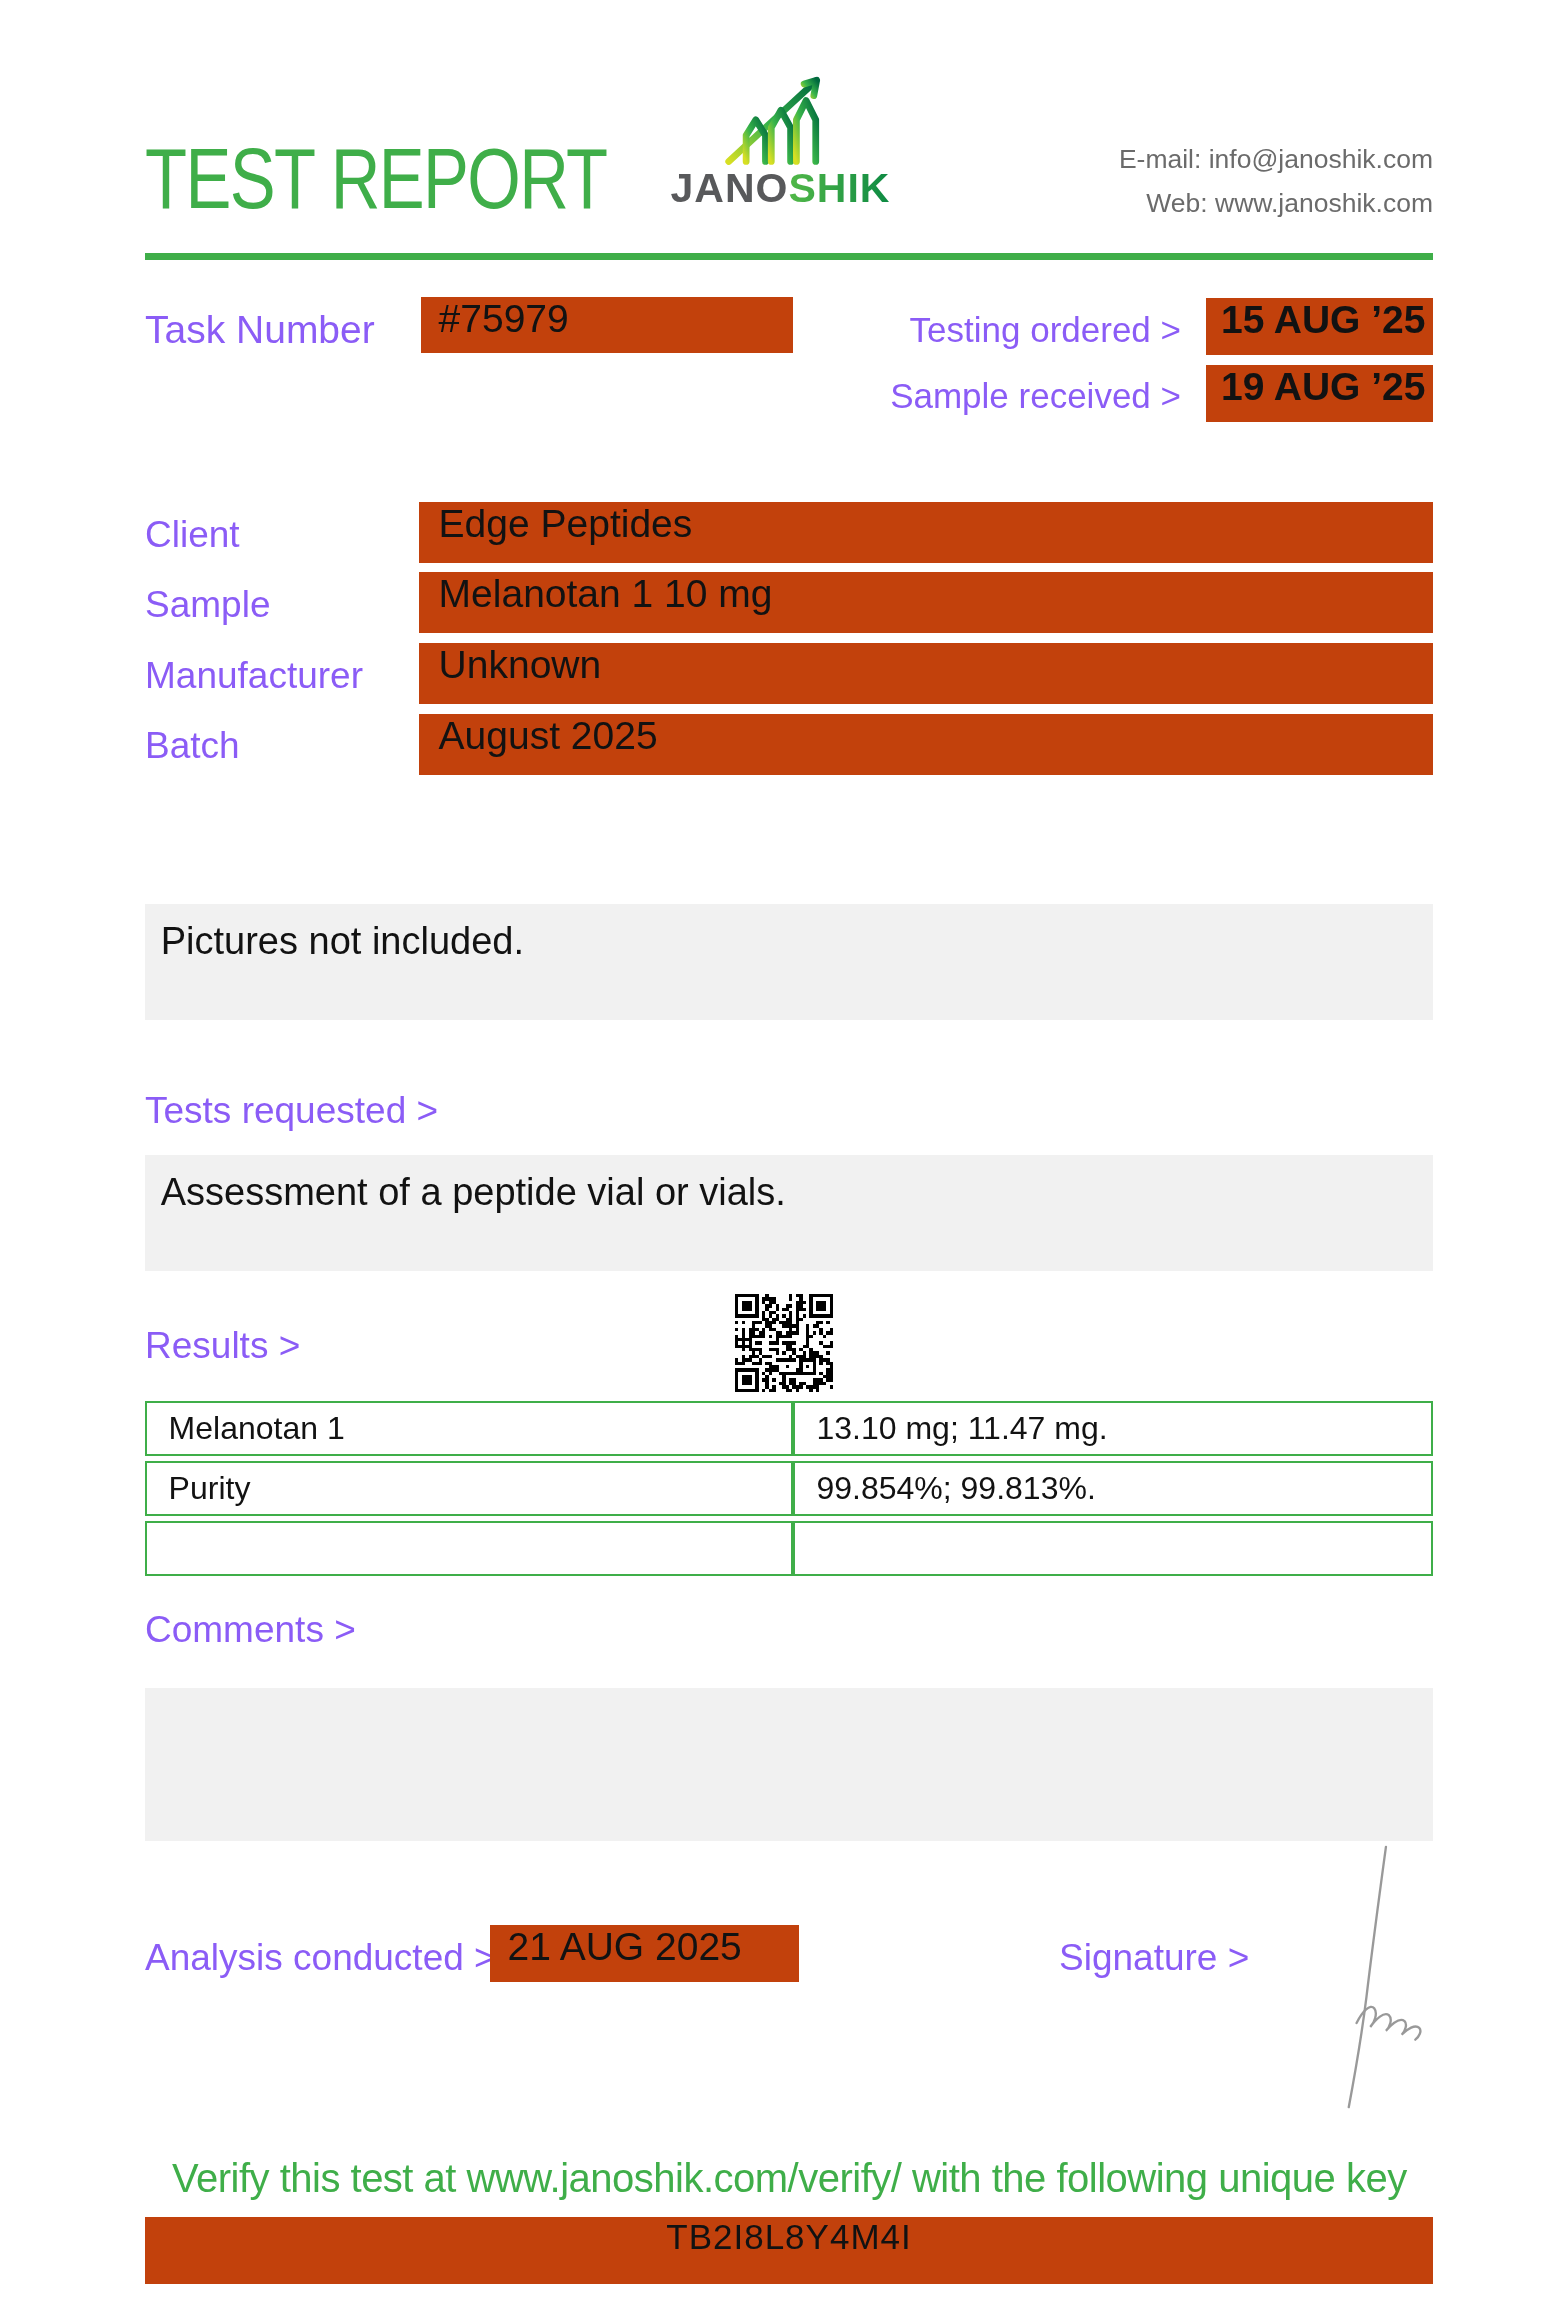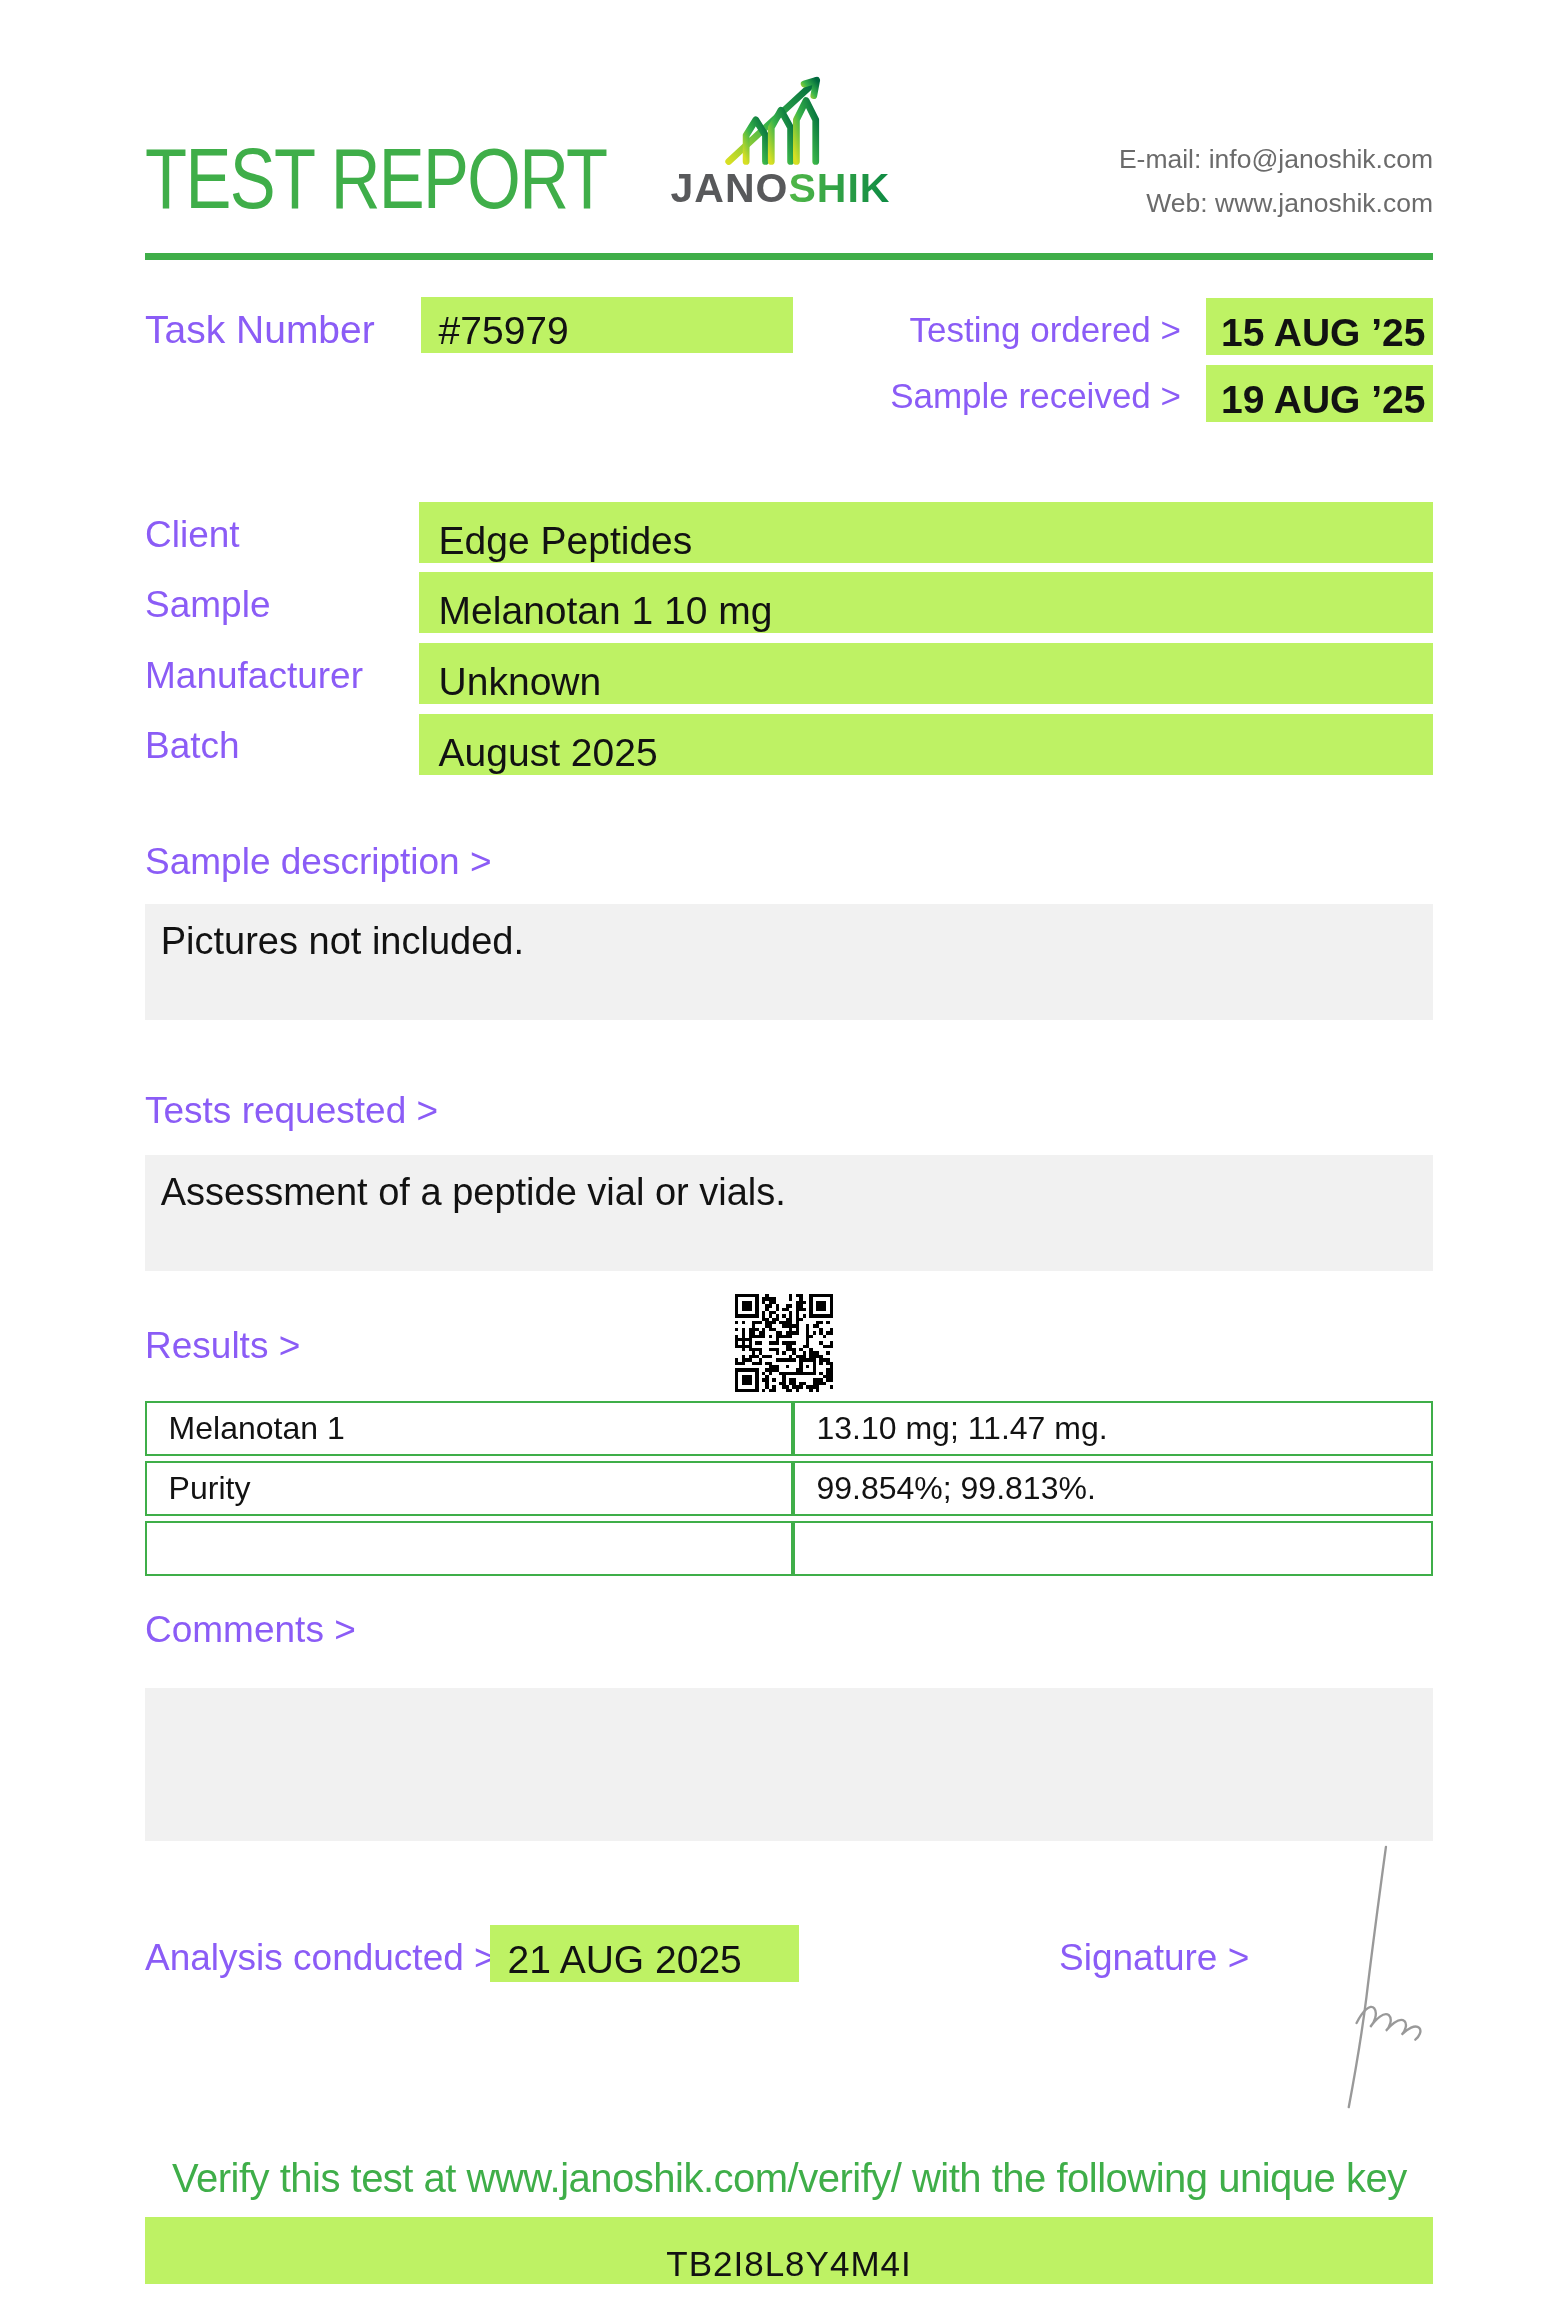--- a/index.html
+++ b/index.html
@@ -25,21 +25,21 @@
     -webkit-text-fill-color:transparent;
   }
   .contact {
     position:absolute; right:135px; top:137px; text-align:right;
     color:#6b6b6b; font-size:26.5px; line-height:44px; white-space:nowrap;
   }
   .rule { position:absolute; left:145px; top:253px; width:1288px; height:6.9px; background:#3fae49; }
 
   
   .green-label { position:absolute; color:#8b5cf6; font-size:37px; white-space:nowrap; }
-  .gray-box { position:absolute; background:#bef264; display:flex; align-items:flex-end; }
+  .gray-box { position:absolute; background:#c2410c; display:flex; align-items:flex-start; }
   .val { color:#121212; font-size:39px; white-space:nowrap; }
 
   
   .task-label { left:145px; top:308px; font-size:39px; }
   .task-box { left:421px; top:297px; width:372px; height:56px; padding-left:17.6px; }
   .date-label { right:387px; left:auto; text-align:right; font-size:35px; }
   .ordered-label { top:310px; }
   .received-label { top:376px; }
   .date-box { left:1206px; width:227px; height:57px; padding-left:15px;font-weight:bold; }
   .ordered-box { top:298px; }
@@ -137,21 +137,20 @@
   <div class="green-label info-label" style="top:655px">Manufacturer</div>
   <div class="gray-box info-box" style="top:643px">
     <span class="val">Unknown</span>
   </div>
 
   <div class="green-label info-label" style="top:725px">Batch</div>
   <div class="gray-box info-box" style="top:714px">
     <span class="val">August 2025</span>
   </div>
 
-  <div class="green-label" style="left:145px; top:841px">Sample description &gt;</div>
   <div class="section-box" style="top:904px; height:116px">
     <div class="section-text">Pictures not included.</div>
   </div>
 
   <div class="green-label" style="left:145px; top:1090px">Tests requested &gt;</div>
   <div class="section-box" style="top:1155px; height:116px">
     <div class="section-text">Assessment of a peptide vial or vials.</div>
   </div>
 
   <div class="green-label" style="left:145px; top:1325px">Results &gt;</div>

